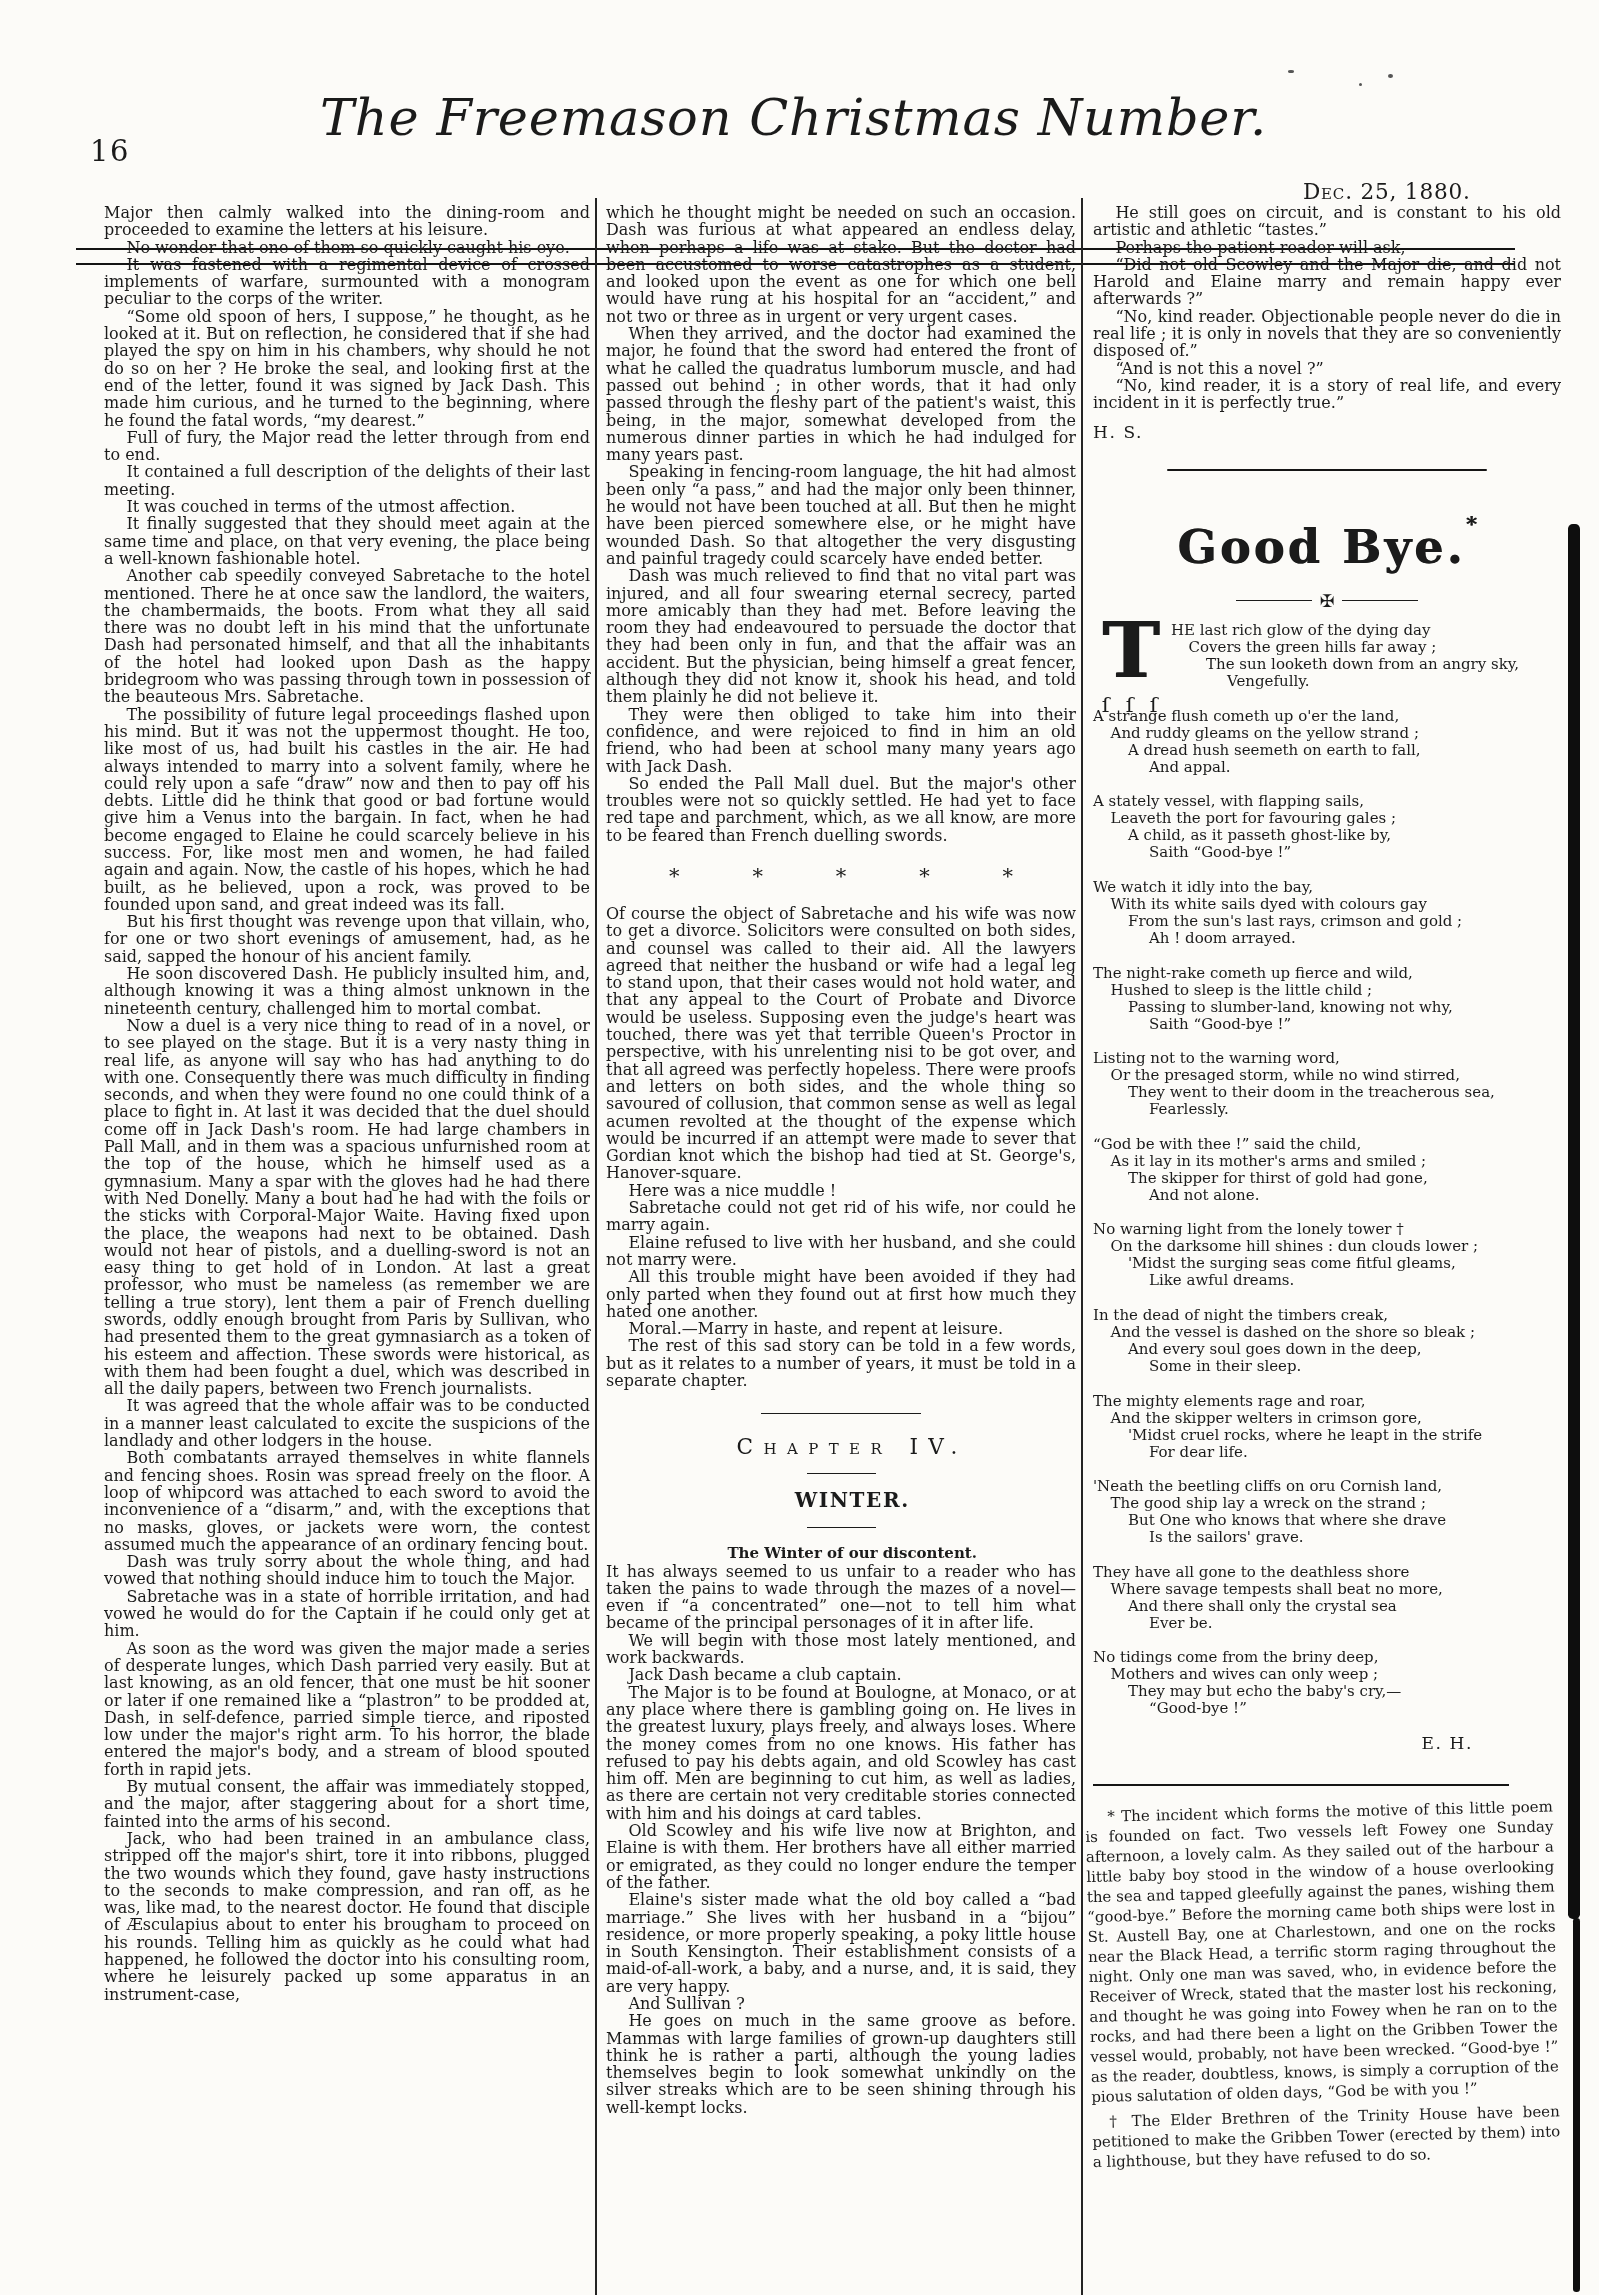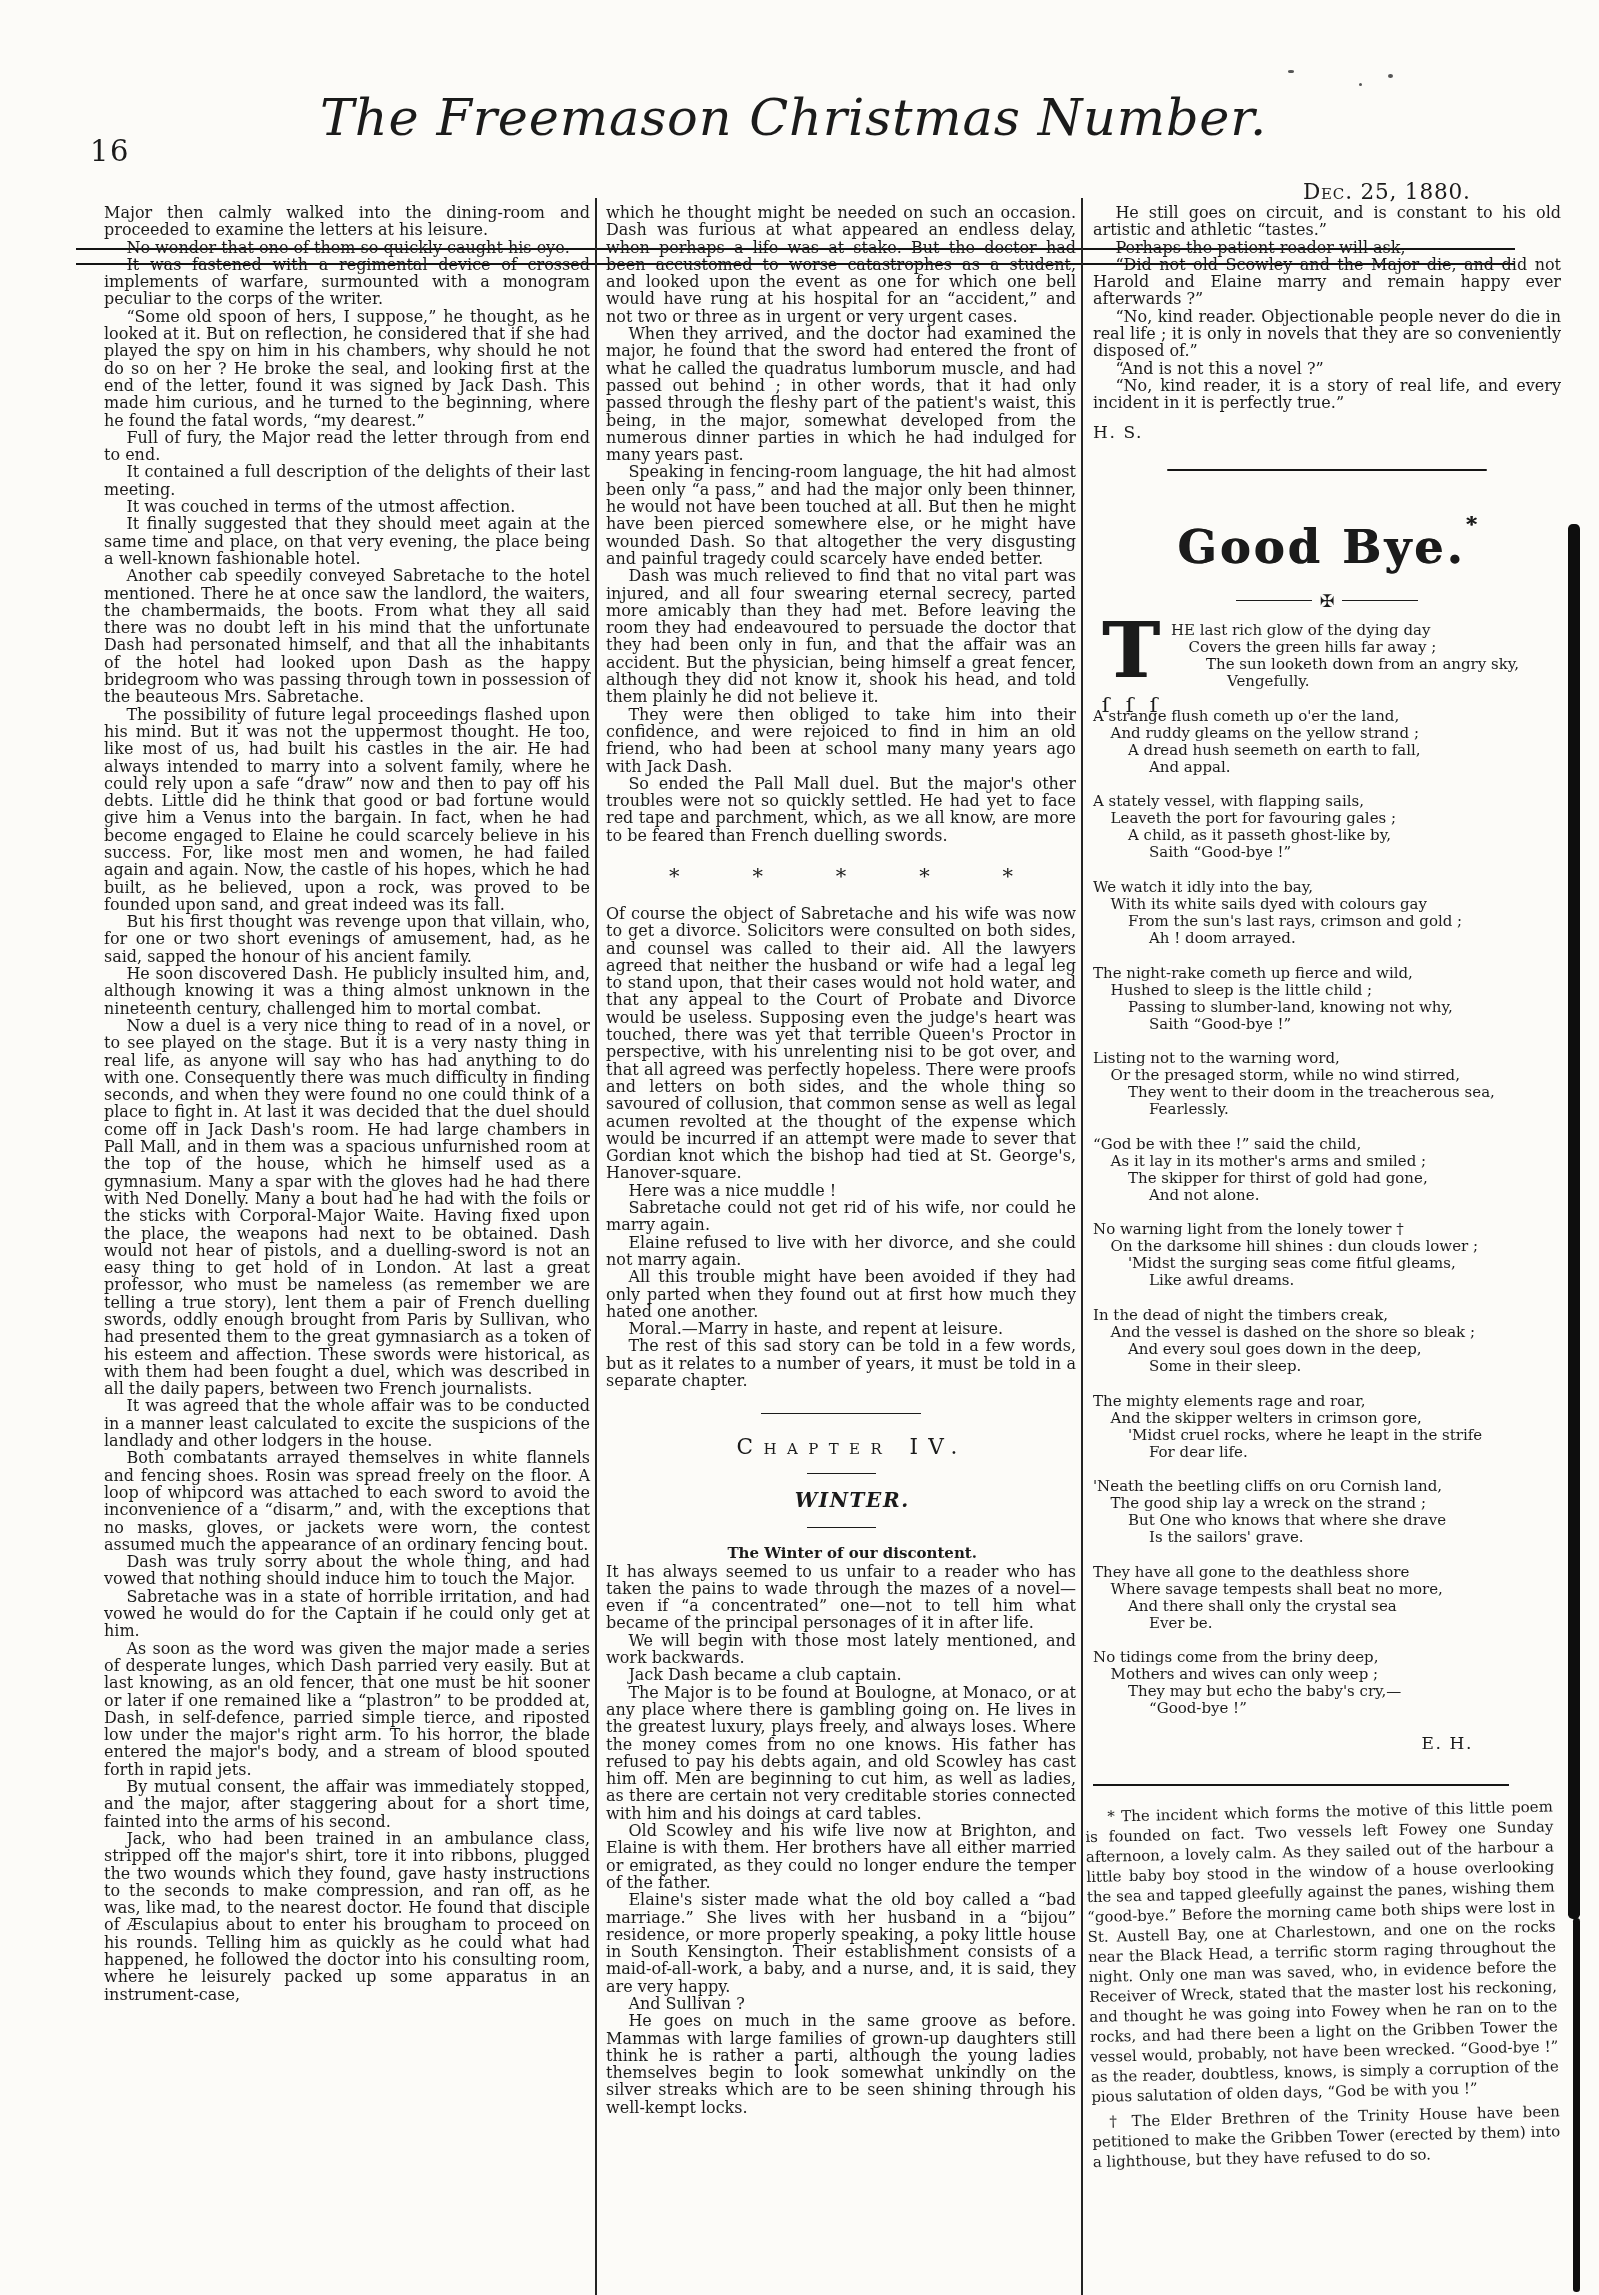--- a/index.html
+++ b/index.html
@@ -24,21 +24,21 @@
   .col p:first-child{text-indent:0;}
   #col3 p:first-child{text-indent:22.4px;}
   .vrule{position:absolute;top:198px;bottom:0;width:1.6px;background:#242424;}
   
   .ast-row{display:flex;justify-content:space-between;width:344px;margin:24px auto 21px auto;font-size:21px;}
   .ast-row span{line-height:16px;}
   .center-rule{height:0;border-top:1.6px solid #1b1b1b;margin:24px auto;}
   .rule-lg{width:160px;}
   .rule-sm{width:69px;margin:17.6px auto;}
   .chapter-heading{text-align:center;font-variant:small-caps;font-size:21.6px;letter-spacing:10.4px;margin:27px 0 0 0;text-indent:0;}
-  .chapter-title{text-align:center;font-style:italic;font-weight:bold;font-size:20px;letter-spacing:1.6px;margin:0;text-indent:0;}
+  .chapter-title{text-align:center;font-weight:bold;font-size:20px;letter-spacing:1.6px;margin:0;text-indent:0;}
   .chapter-motto{text-align:center;font-size:15px;font-weight:bold;margin:21px 0 24px 0;text-indent:0;}
   
   .story-signature{padding-right:68px;font-size:17px;letter-spacing:1.6px;margin-top:12.8px;}
   .rule-after-sig{width:320px;height:0;border-top:2.4px solid #151515;margin:27px auto 0 auto;border-radius:1.6px;}
   .poem-title{
     text-align:center;margin-top:42px;font-size:46px;font-weight:bold;line-height:1;
     text-shadow:0.8px 0 0 #1b1b1b;letter-spacing:3.2px;
   }
   .poem-title sup{font-size:21px;vertical-align:32px;letter-spacing:0;}
   .ornament-divider{display:flex;align-items:center;justify-content:center;gap:8px;margin:27px 0 17.6px 0;}
@@ -114,21 +114,21 @@
       <span class="ast">*</span>
       <span class="ast">*</span>
       <span class="ast">*</span>
       <span class="ast">*</span>
       <span class="ast">*</span>
     </div>
   <div>
       <p>Of course the object of Sabretache and his wife was now to get a divorce.  Solicitors were consulted on both sides, and counsel was called to their aid.  All the lawyers agreed that neither the husband or wife had a legal leg to stand upon, that their cases would not hold water, and that any appeal to the Court of Probate and Divorce would be useless.  Supposing even the judge's heart was touched, there was yet that terrible Queen's Proctor in perspective, with his unrelenting nisi to be got over, and that all agreed was perfectly hopeless. There were proofs and letters on both sides, and the whole thing so savoured of collusion, that common sense as well as legal acumen revolted at the thought of the expense which would be incurred if an attempt were made to sever that Gordian knot which the bishop had tied at St. George's, Hanover-square.</p>
       <p>Here was a nice muddle !</p>
       <p>Sabretache could not get rid of his wife, nor could he marry again.</p>
-      <p>Elaine refused to live with her divorce, and she could not marry again.</p>
+      <p>Elaine refused to live with her husband, and she could not marry were.</p>
       <p>All this trouble might have been avoided if they had only parted when they found out at first how much they hated one another.</p>
       <p>Moral.—Marry in haste, and repent at leisure.</p>
       <p>The rest of this sad story can be told in a few words, but as it relates to a number of years, it must be told in a separate chapter.</p>
     </div>
   <div class="center-rule rule-lg"></div>
   <p class="chapter-heading">Chapter IV.</p>
   <div class="center-rule rule-sm"></div>
   <p class="chapter-title">WINTER.</p>
   <div class="center-rule rule-sm"></div>
   <p class="chapter-motto">The Winter of our discontent.</p>

